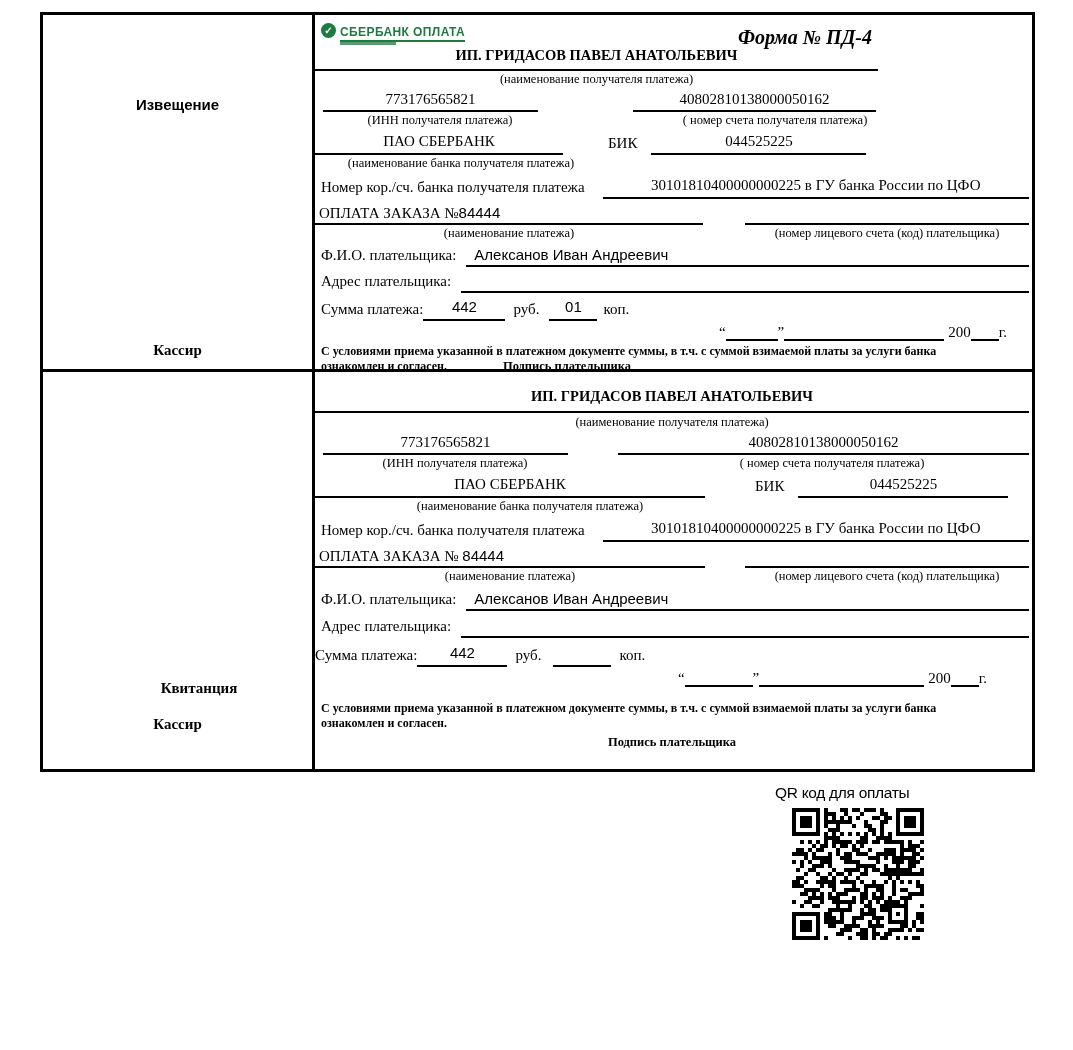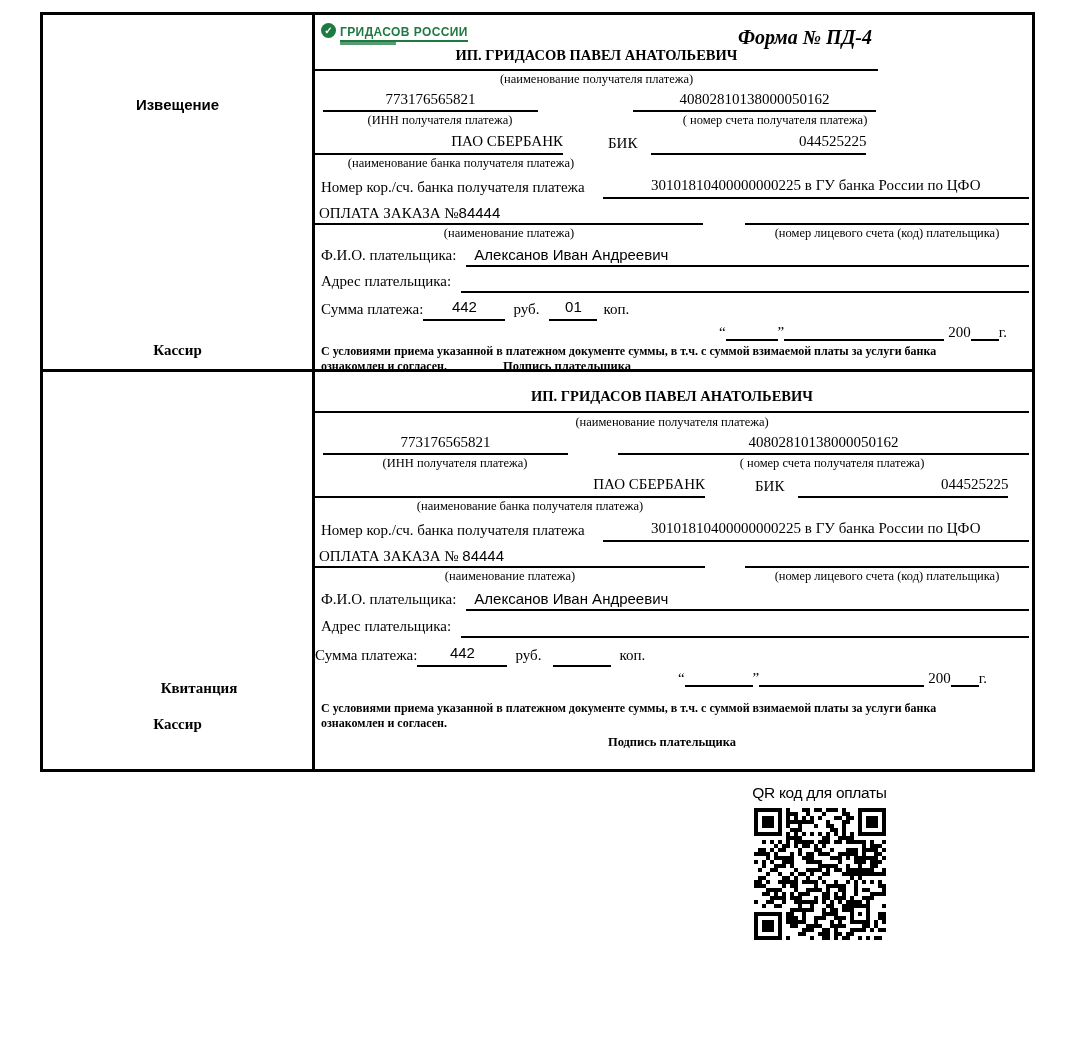--- a/index.html
+++ b/index.html
@@ -36,30 +36,30 @@
   .form-number{position:absolute;right:157px;top:5px;font-weight:bold;font-style:italic;font-size:20px;}
 
   .name-row{width:563px;border-bottom:2px solid #000;text-align:center;font-weight:bold;font-size:14.5px;padding-bottom:5px;}
   .name-row-full{width:100%;border-bottom:2px solid #000;text-align:center;font-weight:bold;font-size:14.5px;padding-bottom:6px;margin-top:16px;box-sizing:border-box;}
   .w563{width:563px;}
   .lbl-row{margin-top:1px;}
 
   .fld{border-bottom:2px solid #000;text-align:center;}
   .flex1{flex:1;}
   .lh21{height:21px;line-height:21px;}
-  .lh23{height:23px;line-height:23px;text-align:right;}
+  .lh23{height:23px;line-height:23px;}
   .lh24{height:24px;line-height:24px;}
 
   .agreement{font-size:12px;font-weight:bold;line-height:15px;width:648px;margin-left:6px;}
   .sig-inline{margin-left:56px;font-size:12.5px;font-weight:bold;}
   .sig-center{text-align:center;font-size:12.5px;font-weight:bold;margin-top:4px;width:100%;}
   .date-row{justify-content:flex-end;font-size:15px;}
 
   
-  .qr-block{position:absolute;left:737px;top:784px;width:165px;text-align:center;}
+  .qr-block{position:absolute;left:775px;top:784px;width:165px;}
   .qr-label{font-family:"Liberation Sans",sans-serif;font-size:15.5px;letter-spacing:-0.3px;margin-bottom:6px;}
   .qr-svg{display:block;margin:0 auto;background:#fff;}
 </style>
 </head>
 <body>
 
 <div class="page">
 
   <div class="form-table">
 
@@ -68,21 +68,21 @@
         <div class="stub-top">Извещение</div>
         <div class="stub-bottom">Кассир</div>
       </div>
 
       <div class="panel">
 
         <div class="hdr-row">
           <div class="logo">
             <span class="logo-circle">✓</span>
             <span>
-              <span class="logo-txt">ГРИДАСОВ РОССИИ</span>
+              <span class="logo-txt">СБЕРБАНК ОПЛАТА</span>
               <span class="logo-sub" style="display:block"></span>
             </span>
           </div>
           <div class="form-number">Форма № ПД-4</div>
         </div>
 
         <div class="name-row">ИП. ГРИДАСОВ ПАВЕЛ АНАТОЛЬЕВИЧ</div>
         <div class="small-lbl center w563 lbl-row">(наименование получателя платежа)</div>
 
         <div class="row" style="margin-top:2px;">

